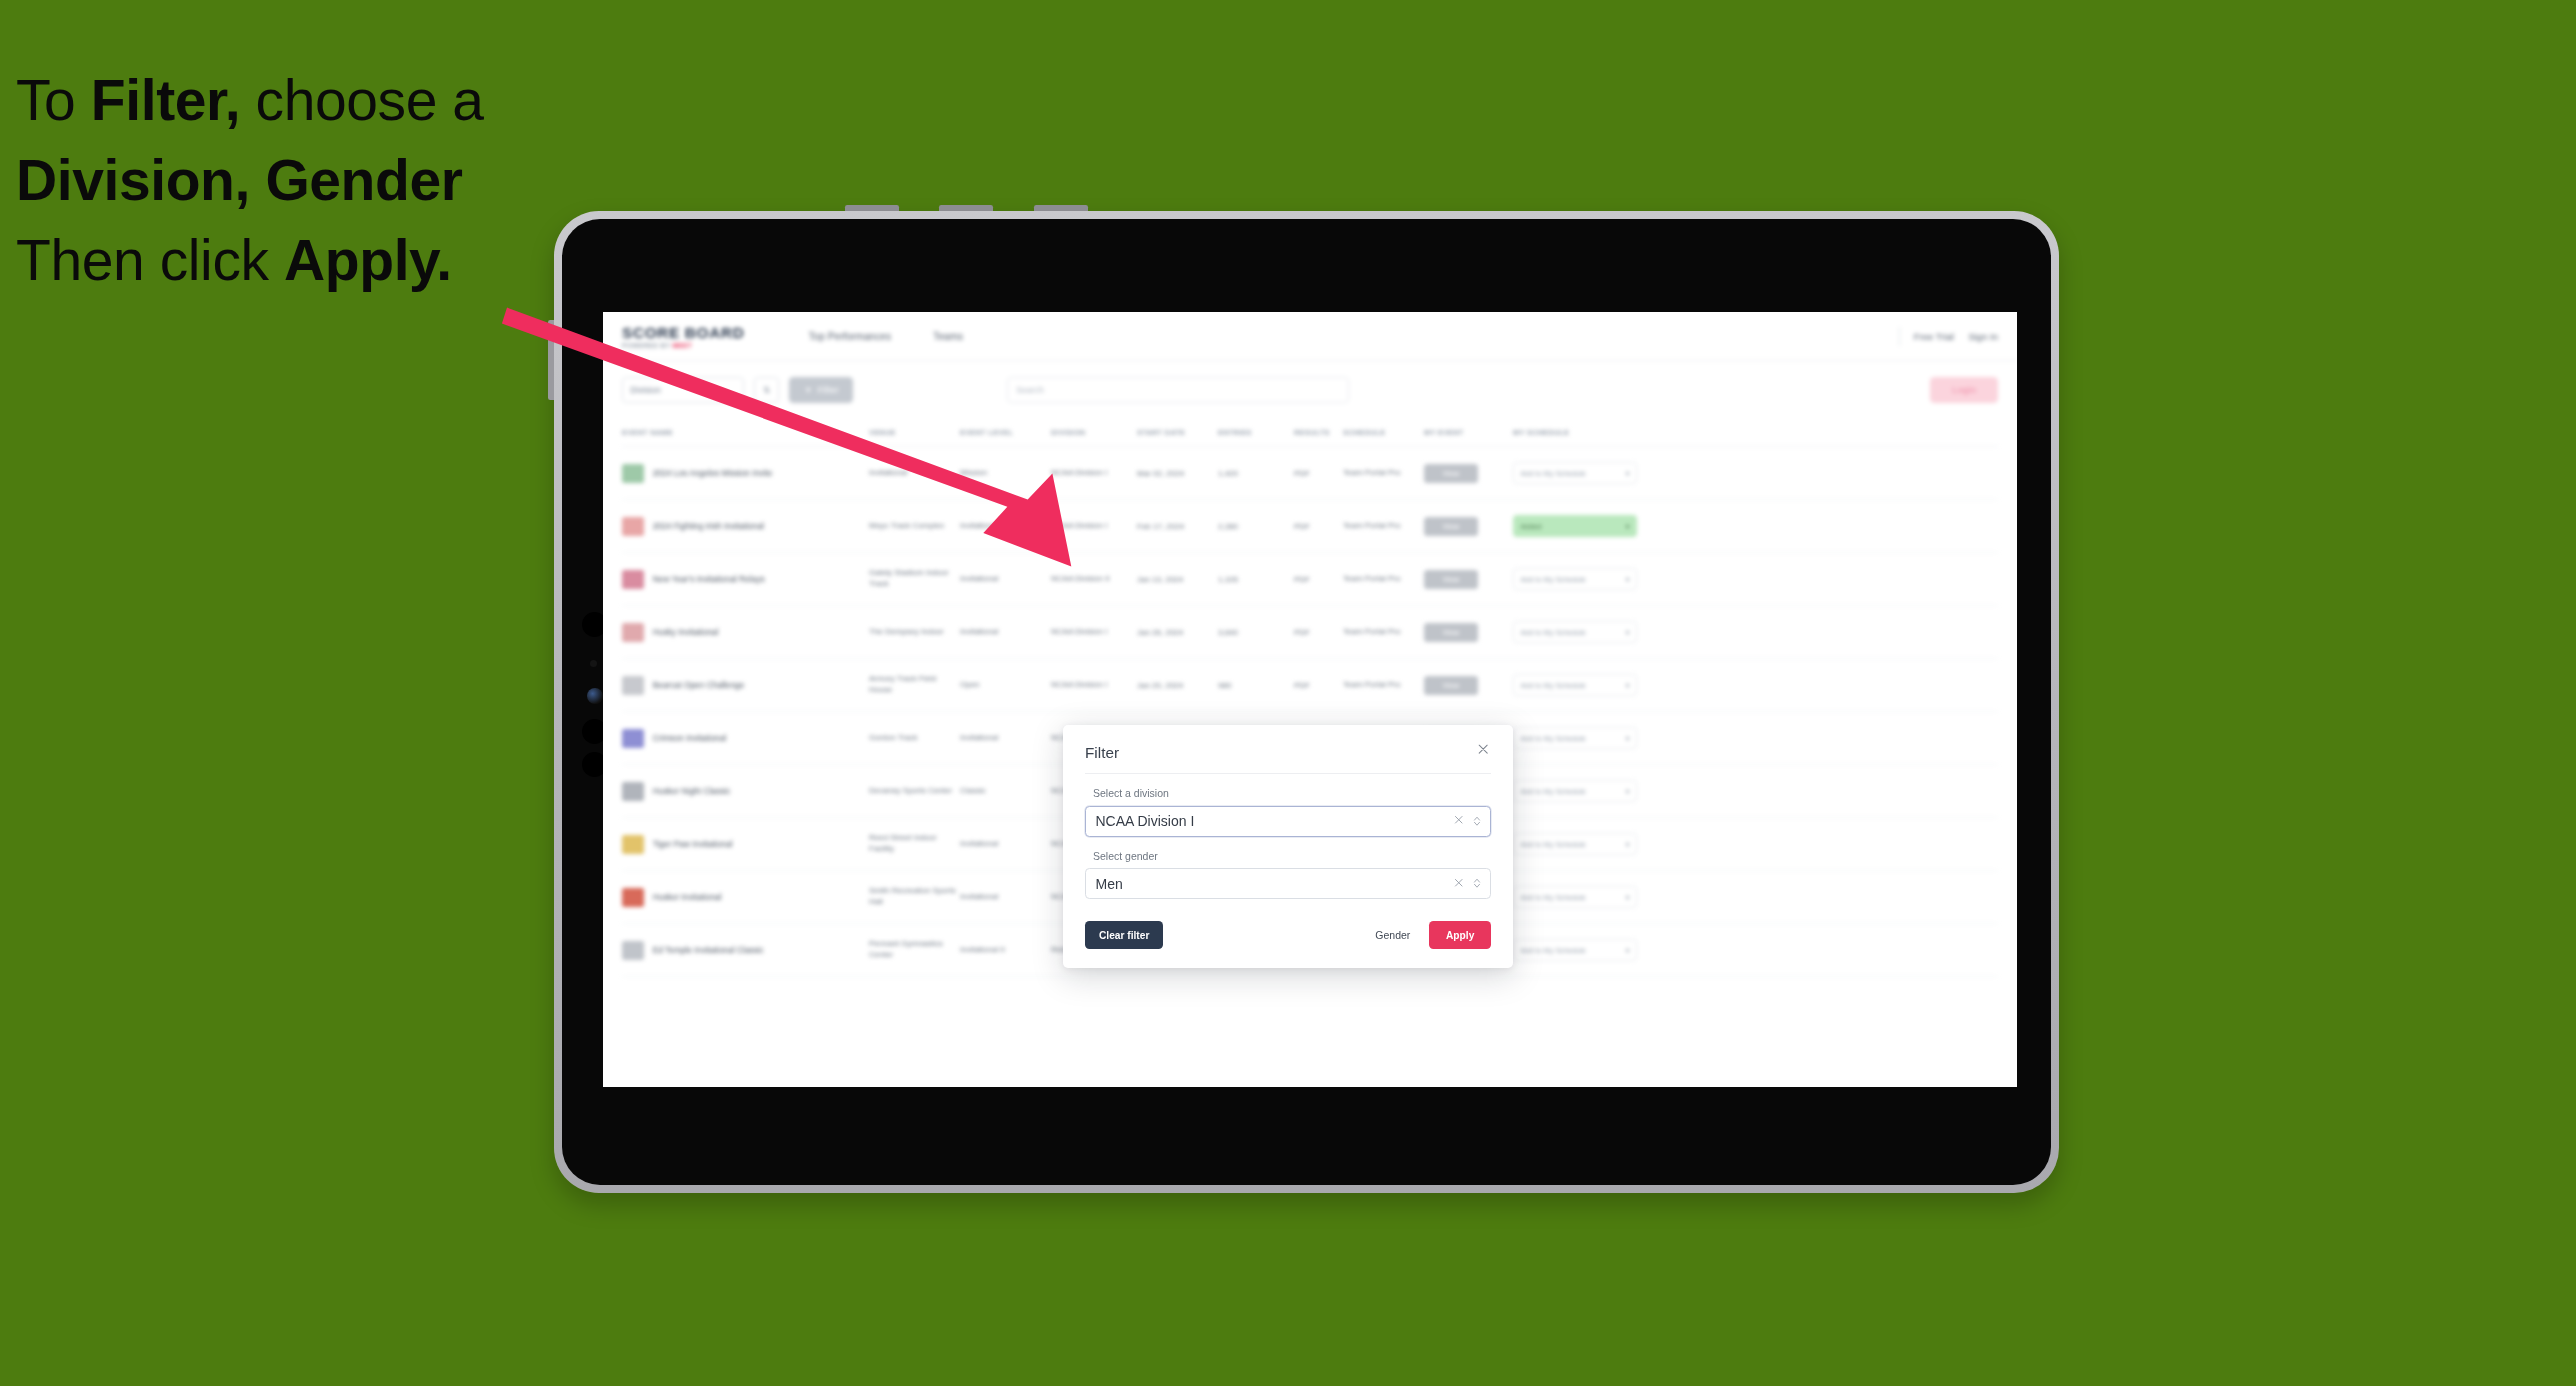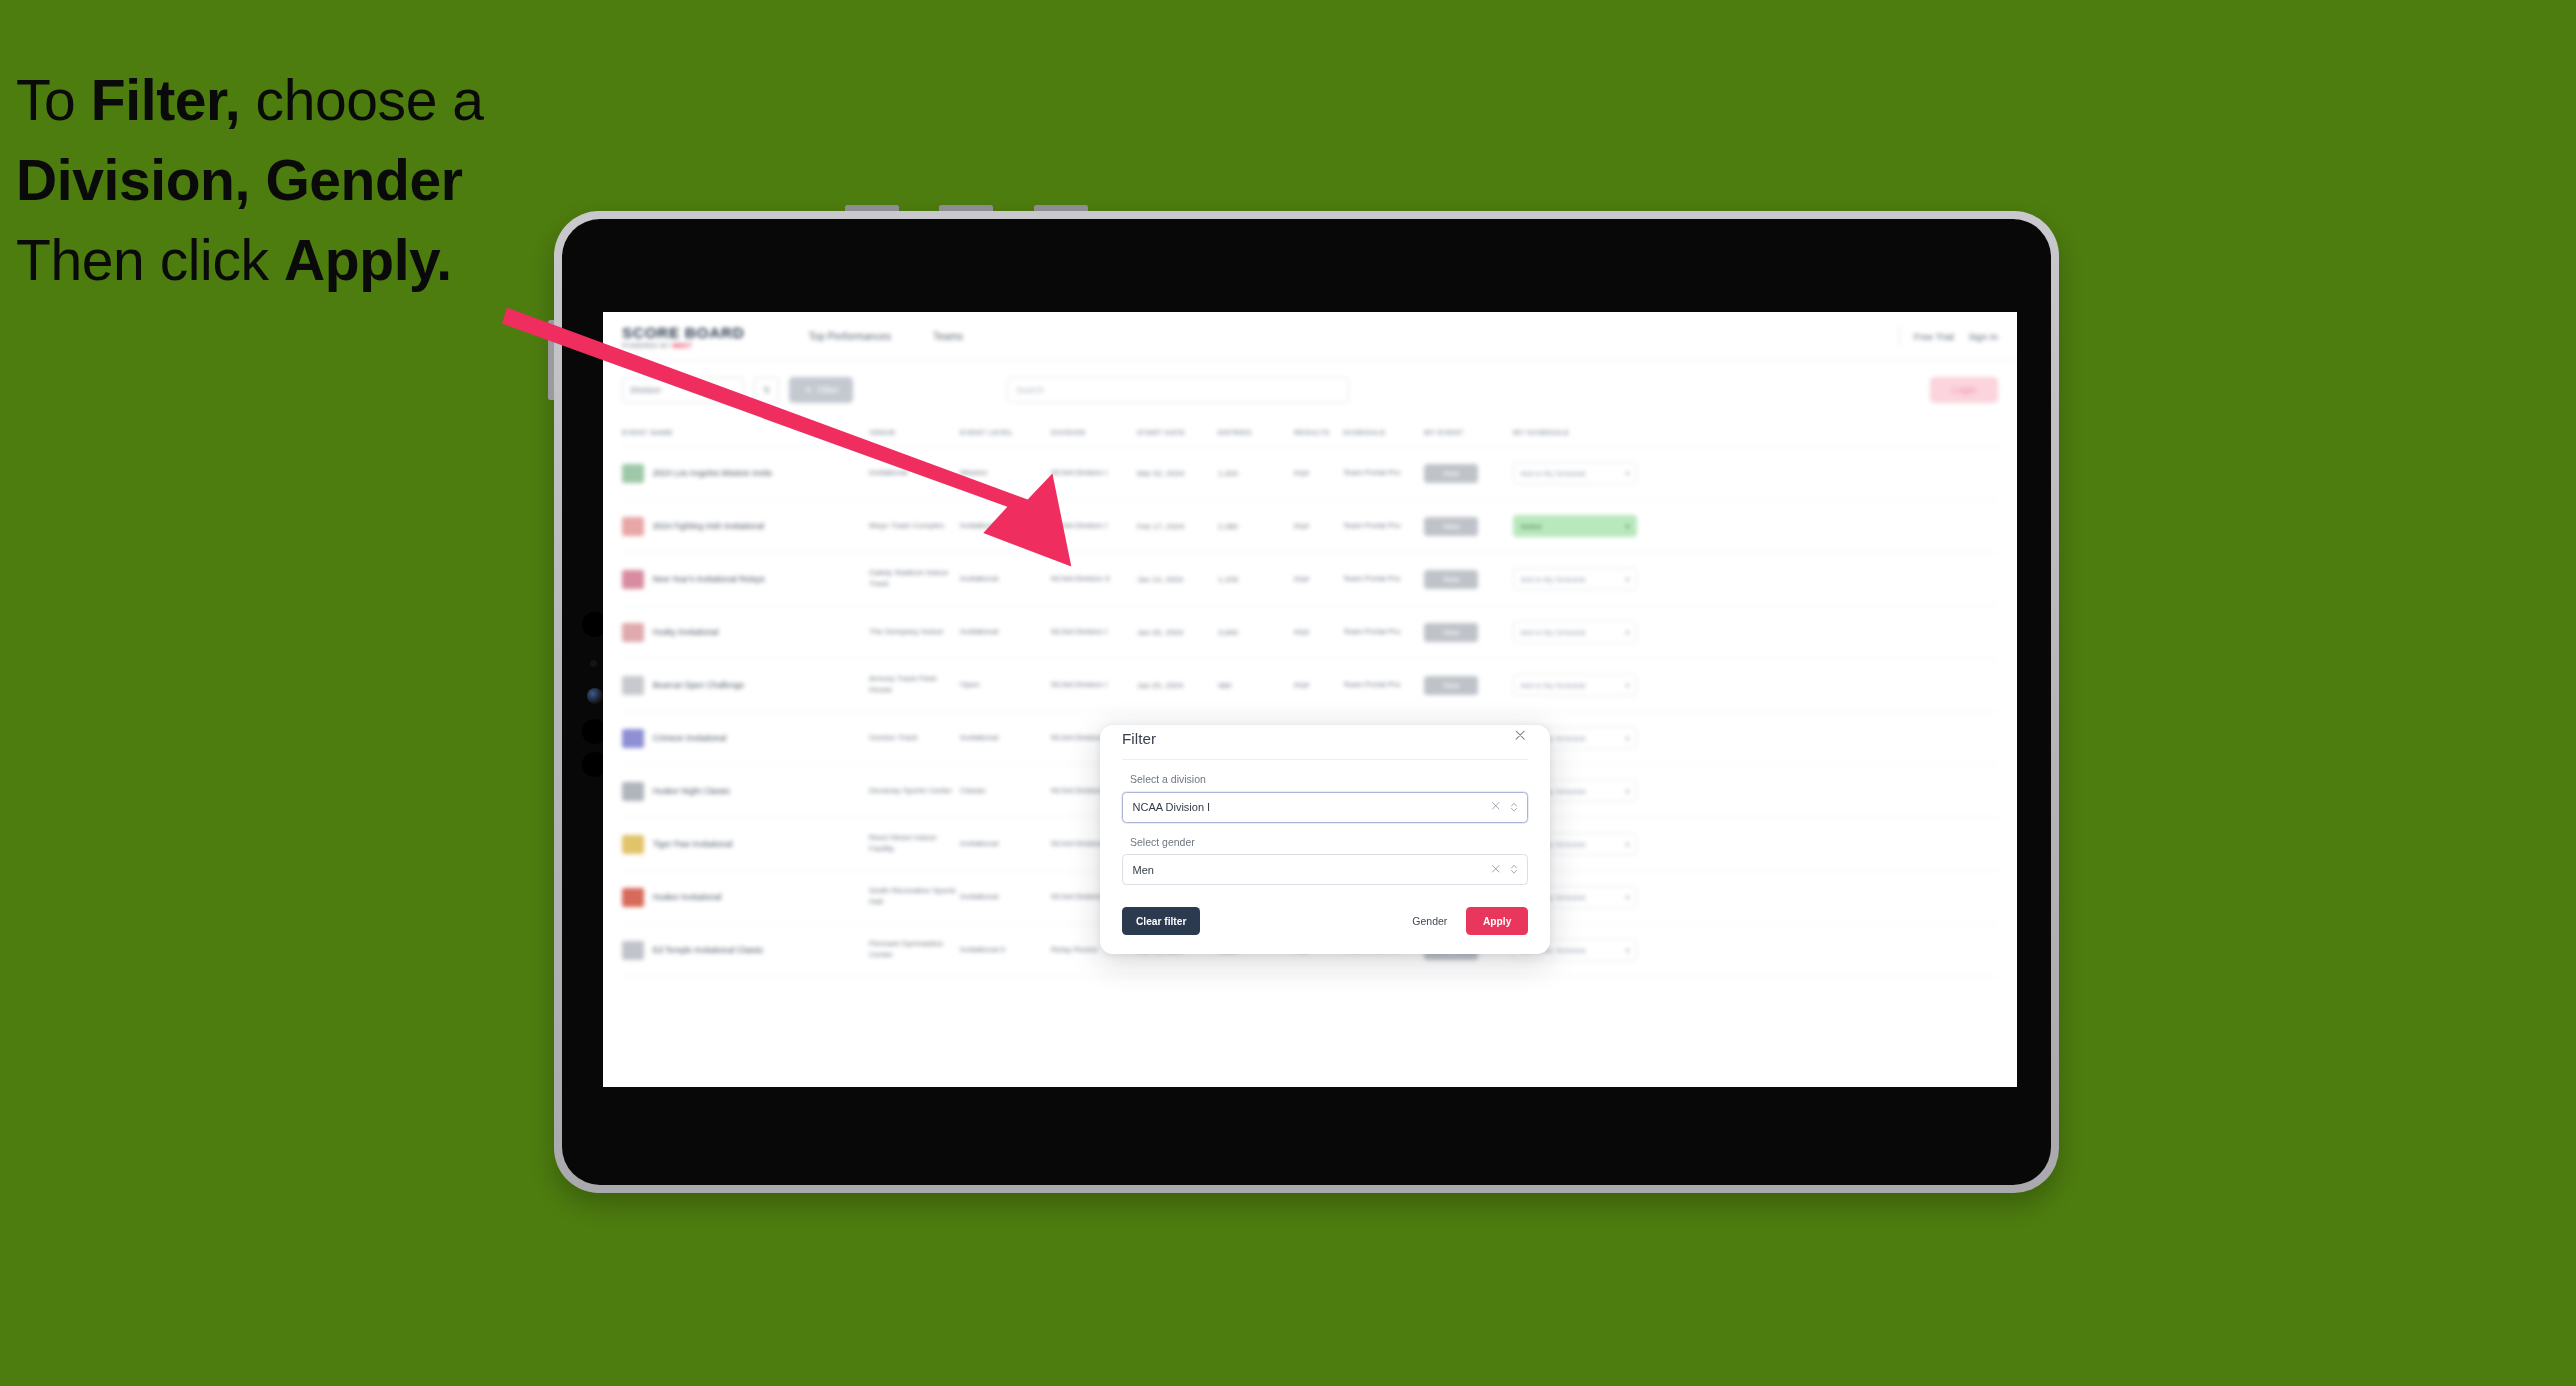--- a/index.html
+++ b/index.html
@@ -206,27 +206,27 @@
 
   
   .modal-wrap {
     position: absolute;
     left: 41px; top: 93px;
     width: 1414px; height: 775px;
     pointer-events: none;
   }
   .modal {
     position: absolute;
-    left: 497px;
+    left: 460px;
     top: 413px;
     width: 450px;
     background: #ffffff;
-    border-radius: 13px;
+    border-radius: 5px;
     box-shadow: 0 7.3px 32px rgba(20,26,38,0.17), 0 1.5px 7.3px rgba(20,26,38,0.08);
-    padding: 5px 22px 19px 22px;
+    padding: 19px 22px 19px 22px;
   }
   .modal-head {
     position: relative;
     padding-bottom: 11px;
     border-bottom: 0.7px solid #edeef1;
   }
   .modal-title { font-size: 15.3px; color: #39414d; font-weight: 400; }
   .modal-close {
     position: absolute; right: -2.9px; top: -5.8px;
     width: 22px; height: 22px;
@@ -235,21 +235,21 @@
   }
   .field { margin-top: 13px; }
   .field-label { font-size: 10.5px; color: #6e7681; margin-bottom: 6.5px; margin-left: 8px; }
   .field-input {
     height: 31px;
     border: 0.7px solid #dadee4;
     border-radius: 4.4px;
     background: #fff;
     display: flex; align-items: center;
     padding: 0 9.5px;
-    font-size: 11px; color: #353c47;
+    font-size: 14px; color: #353c47;
   }
   .field-input.focused {
     border-color: #aab4d4;
     box-shadow: 0 0 0 0.7px rgba(170,180,212,0.35);
   }
   .fi-val { flex: 1; }
   .fi-clear { color:#9aa1ab; font-size: 12.4px; margin-right: 9.5px; line-height:1; }
   .fi-stepper { color:#9aa1ab; display:flex; flex-direction:column; line-height:0.62; font-size:9.5px; }
   .fi-cal { margin-right: 8px; display:flex; align-items:center; color:#2d333c; }
   .fi-placeholder { color: #2d333c; }

